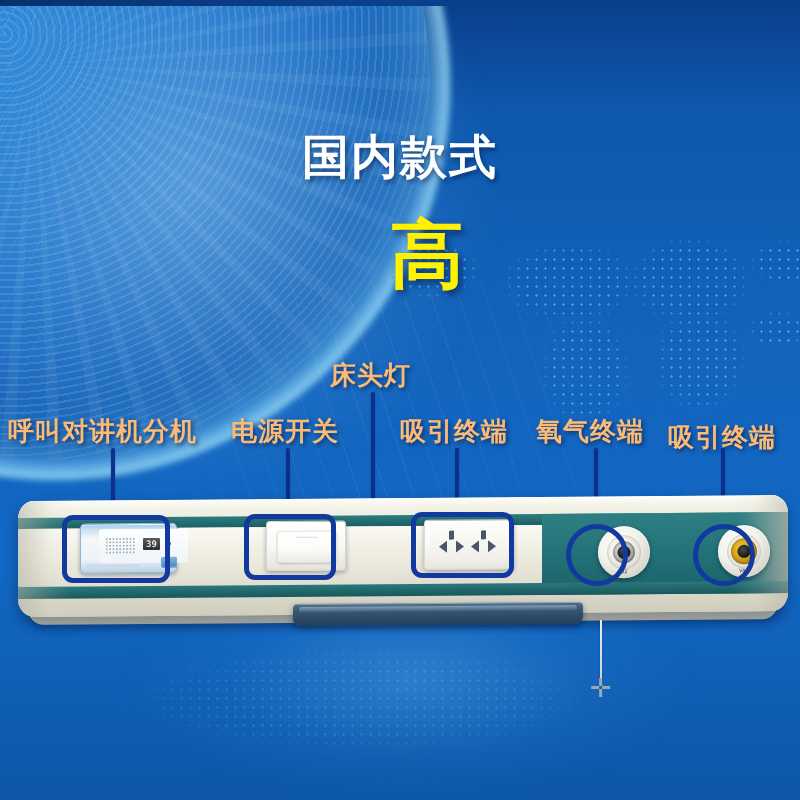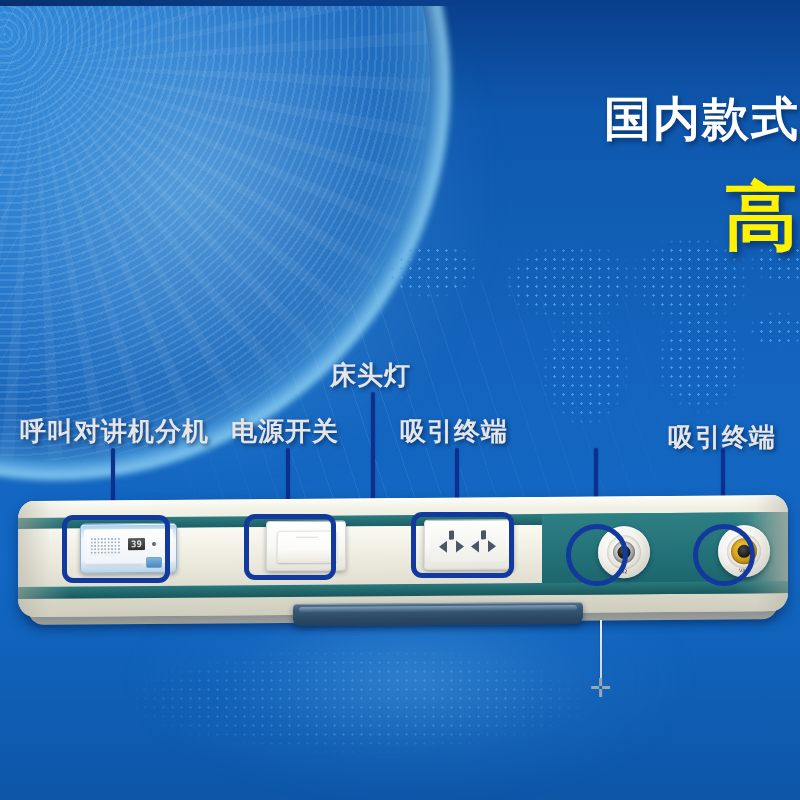--- a/index.html
+++ b/index.html
@@ -99,37 +99,37 @@
   }
   .glow-bottom{
     position:absolute;left:130px;top:600px;width:560px;height:200px;
     background:radial-gradient(ellipse at 50% 40%, rgba(120,200,255,.30) 0%, rgba(60,150,230,.10) 45%, rgba(0,0,0,0) 72%);
     filter:blur(8px);
   }
 
   
   .headline{position:absolute;left:0;top:0;width:800px;}
   .hl-row{
-    display:flex;align-items:baseline;justify-content:flex-end;
-    font-weight:bold;letter-spacing:2px;white-space:nowrap;
+    display:flex;align-items:baseline;justify-content:center;
+    font-weight:bold;letter-spacing:2px;white-space:nowrap;margin-top:38px;
   }
   .hl-row1{position:absolute;left:0;top:88px;width:800px;font-size:47px;}
   .hl-row2{position:absolute;left:0;top:160px;width:800px;font-size:52px;}
   .hl-w{color:#ffffff;text-shadow:2px 3px 5px rgba(0,20,60,.55);}
   .hl-y{color:#fff200;text-shadow:2px 3px 5px rgba(0,20,60,.55);}
   .hl-big{
     font-size:74px;color:#fff200;font-weight:bold;
     text-shadow:3px 4px 7px rgba(0,20,60,.60);
     margin-left:56px;position:relative;top:8px;
   }
   .hl-mid{margin-right:0;}
 
   
   .callout{
-    position:absolute;color:#e5e5e5;font-weight:bold;font-size:26px;
+    position:absolute;color:#fdba74;font-weight:bold;font-size:26px;
     white-space:nowrap;letter-spacing:1px;
     text-shadow:2px 2px 4px rgba(0,25,70,.65);
   }
   .leader{
     position:absolute;width:4px;background:#0d2f8f;border-radius:2px;
     box-shadow:0 0 2px rgba(0,0,0,.25);
   }
 
   
   .panel-wrap{position:absolute;left:18px;top:498px;width:770px;height:128px;}
@@ -200,21 +200,21 @@
 
   
   .intercom{
     left:62px;top:23px;width:95px;height:48px;
     border-radius:5px;
     background:linear-gradient(180deg,#9ec7e8 0%,#cfe3f2 12%,#f4f8fb 30%,#eef3f8 72%,#b9d3e8 100%);
     border:1px solid #8fb6d6;
     box-shadow:0 2px 4px rgba(0,20,60,.35), inset 0 1px 0 rgba(255,255,255,.9);
   }
   .ic-face{
-    position:absolute;left:3px;top:5px;width:89px;height:34px;
+    position:absolute;left:18px;top:5px;width:89px;height:34px;
     background:linear-gradient(180deg,#fdfefe,#f0f4f8);
     border-radius:3px;
     font-weight:bold;
   }
   .ic-grille{
     position:absolute;left:6px;top:8px;width:30px;height:18px;
     background-image:radial-gradient(circle,#8fa4b5 .7px,rgba(0,0,0,0) .8px);
     background-size:3.4px 3.4px;opacity:.85;border-radius:2px;
   }
   .ic-display{
@@ -354,24 +354,25 @@
   <div class="headline">
     <div class="hl-row hl-row1">
       <span class="hl-w">国内</span>
       <span class="hl-w">款式</span>
     </div>
     <div class="hl-row hl-row2">
       <span class="hl-big">高</span>
     </div>
   </div>
 
-  <div class="callout" style="left:8px;  top:414px;margin-left:12px;">呼叫对讲机分机</div>
+  <div class="callout" style="left:8px;  top:414px;">呼叫对讲机分机</div>
   <div class="callout" style="left:231px;top:414px;">电源开关</div>
   <div class="callout" style="left:330px;top:358px;">床头灯</div>
   <div class="callout" style="left:400px;top:414px;">吸引终端</div>
+  <div class="callout" style="left:536px;top:414px;">氧气终端</div>
   <div class="callout" style="left:668px;top:420px;">吸引终端</div>
 
   <div class="leader" style="left:111px;top:448px;height:78px;"></div>
   <div class="leader" style="left:286px;top:448px;height:78px;"></div>
   <div class="leader" style="left:371px;top:392px;height:215px;"></div>
   <div class="leader" style="left:455px;top:448px;height:78px;"></div>
   <div class="leader" style="left:594px;top:448px;height:88px;"></div>
   <div class="leader" style="left:721px;top:448px;height:88px;"></div>
 
   <div class="panel-wrap">

